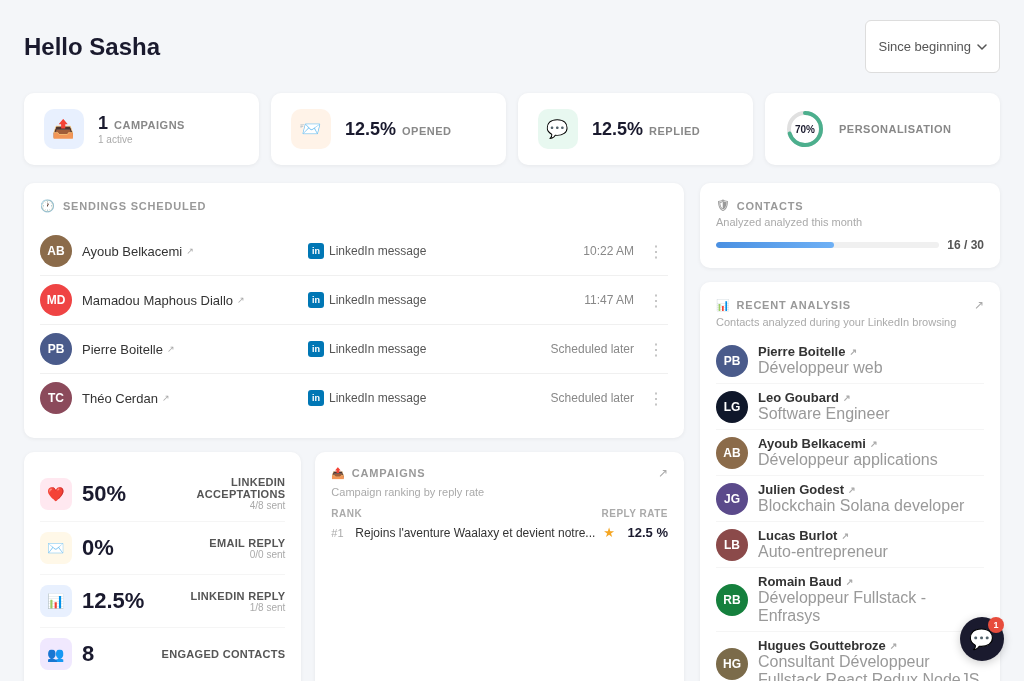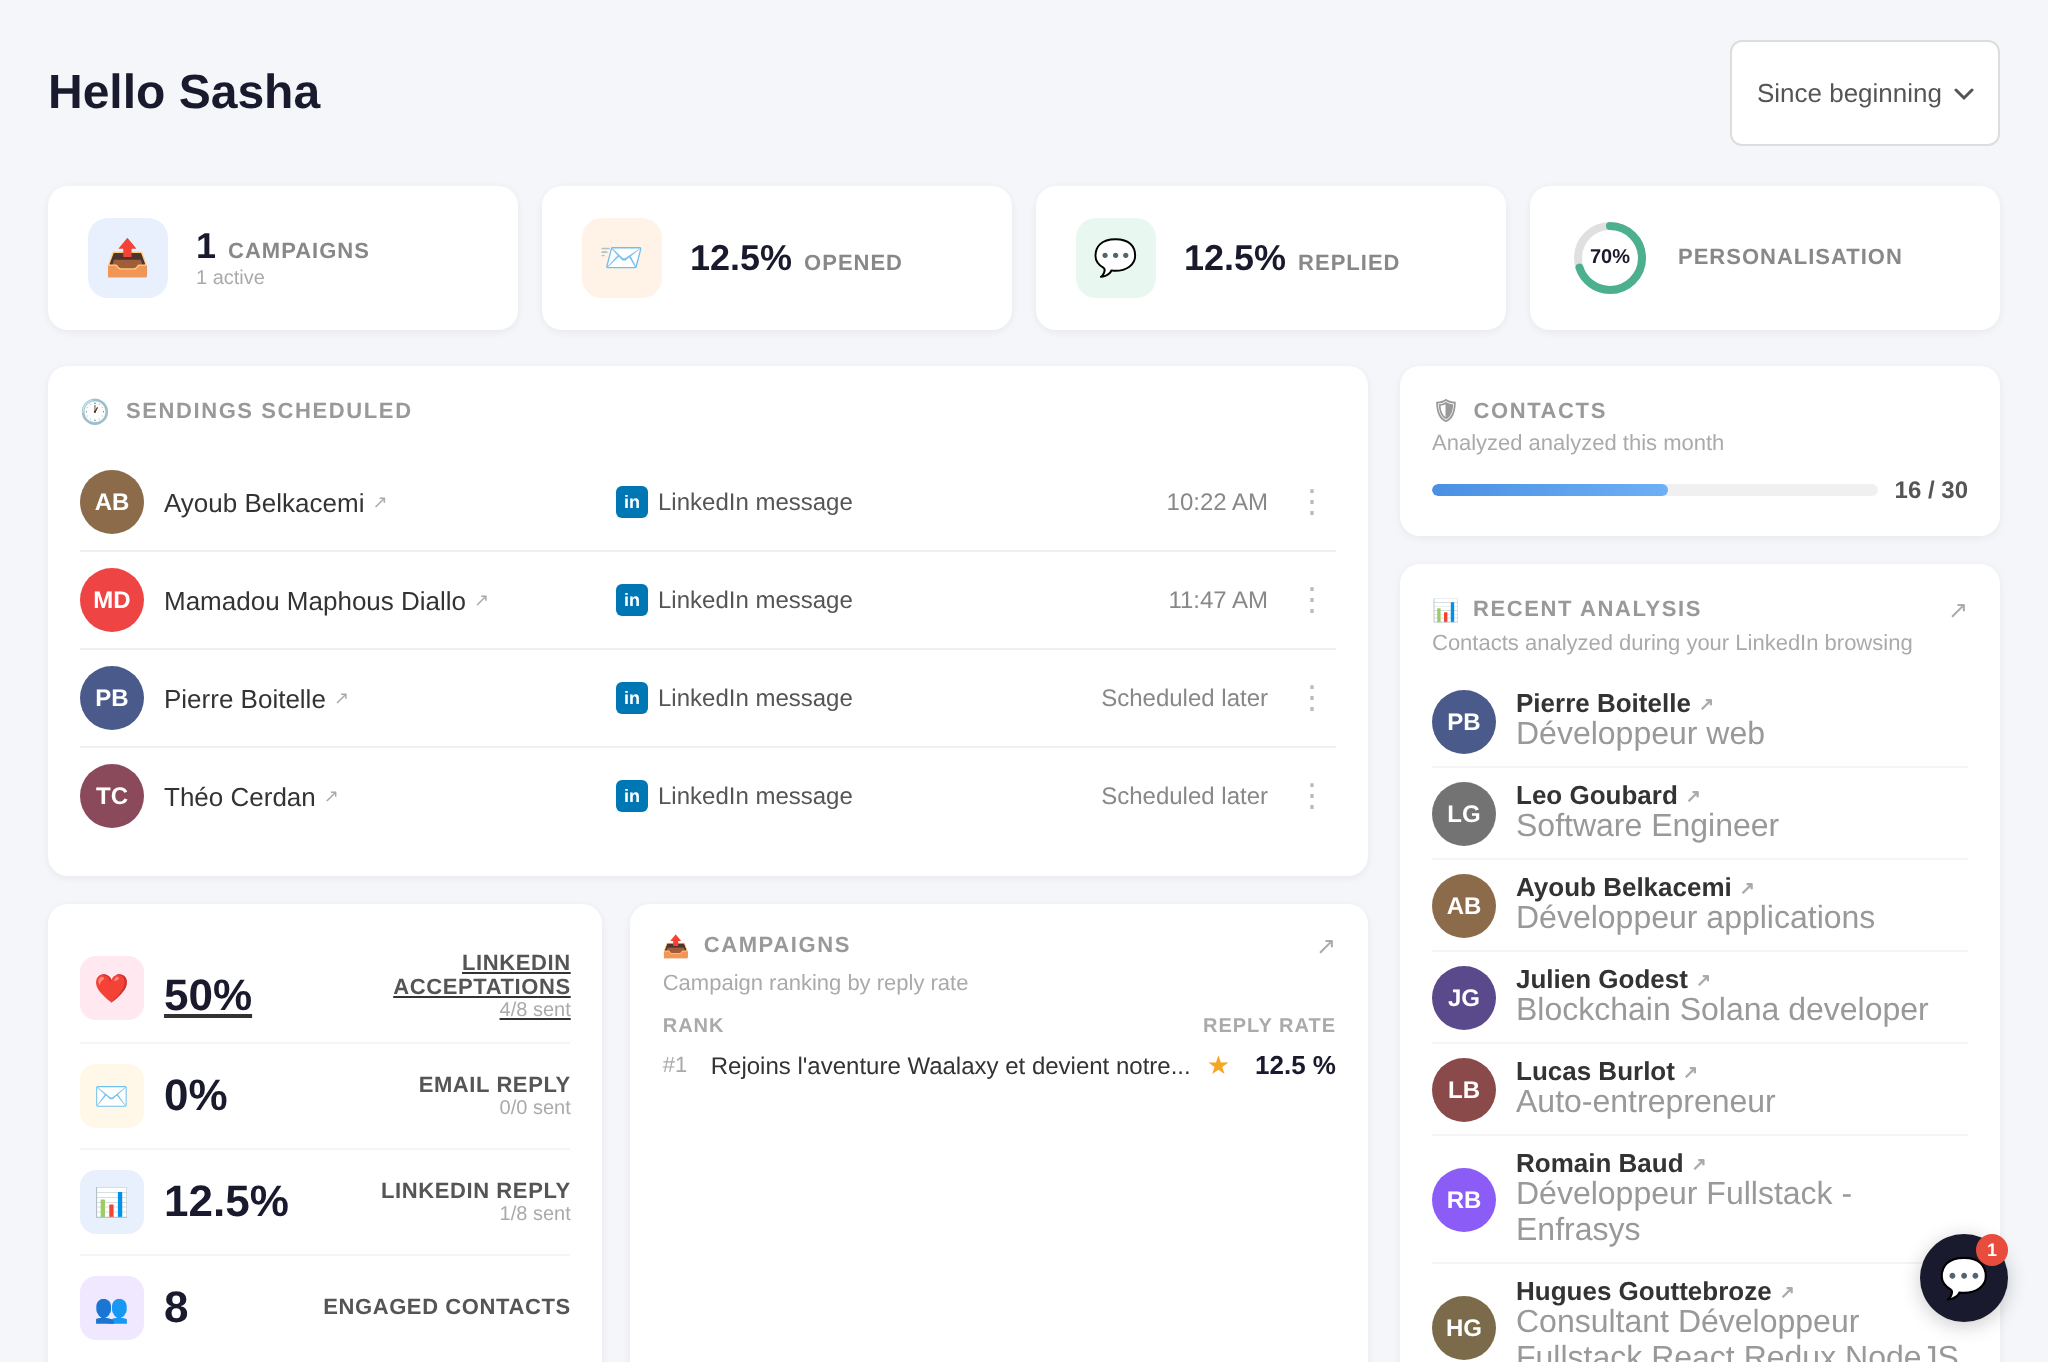--- a/index.html
+++ b/index.html
@@ -225,21 +225,21 @@
   </div>
           </div>
       </div>
 
       <div class="stats-bottom">
 
         <div class="metric-card" id="metrics-list">
             <div class="metric-row">
     <div class="metric-icon pink">❤️</div>
     <div style="flex:1;">
-      <div style="display:flex;justify-content:space-between;align-items:flex-end;text-decoration:underline;">
+      <div style="display:flex;justify-content:space-between;align-items:center;">
         <span class="metric-value">50%</span>
         <div style="text-align:right;">
           <div class="metric-label">LINKEDIN ACCEPTATIONS</div>
           <div class="metric-sub">4/8 sent</div>
         </div>
       </div>
     </div>
   </div>
             <div class="metric-row">
     <div class="metric-icon yellow">✉️</div>
@@ -333,21 +333,21 @@
             <div class="analysis-person">
     <div class="avatar" style="background:#4A5B8B">PB</div>
     <div class="person-info">
       <span class="person-name">
         Pierre Boitelle <span style="font-size:9px;color:#aaa;">↗</span>
       </span>
       <span class="person-role">Développeur web</span>
     </div>
   </div>
             <div class="analysis-person">
-    <div class="avatar" style="background:#737373">LG</div>
+    <div class="avatar" style="background:#0f172a">LG</div>
     <div class="person-info">
       <span class="person-name">
         Leo Goubard <span style="font-size:9px;color:#aaa;">↗</span>
       </span>
       <span class="person-role">Software Engineer</span>
     </div>
   </div>
             <div class="analysis-person">
     <div class="avatar" style="background:#8B6B4A">AB</div>
     <div class="person-info">
@@ -369,21 +369,21 @@
             <div class="analysis-person">
     <div class="avatar" style="background:#8B4A4A">LB</div>
     <div class="person-info">
       <span class="person-name">
         Lucas Burlot <span style="font-size:9px;color:#aaa;">↗</span>
       </span>
       <span class="person-role">Auto-entrepreneur</span>
     </div>
   </div>
             <div class="analysis-person">
-    <div class="avatar" style="background:#8b5cf6">RB</div>
+    <div class="avatar" style="background:#15803d">RB</div>
     <div class="person-info">
       <span class="person-name">
         Romain Baud <span style="font-size:9px;color:#aaa;">↗</span>
       </span>
       <span class="person-role">Développeur Fullstack - Enfrasys</span>
     </div>
   </div>
             <div class="analysis-person">
     <div class="avatar" style="background:#7B6B4A">HG</div>
     <div class="person-info">

